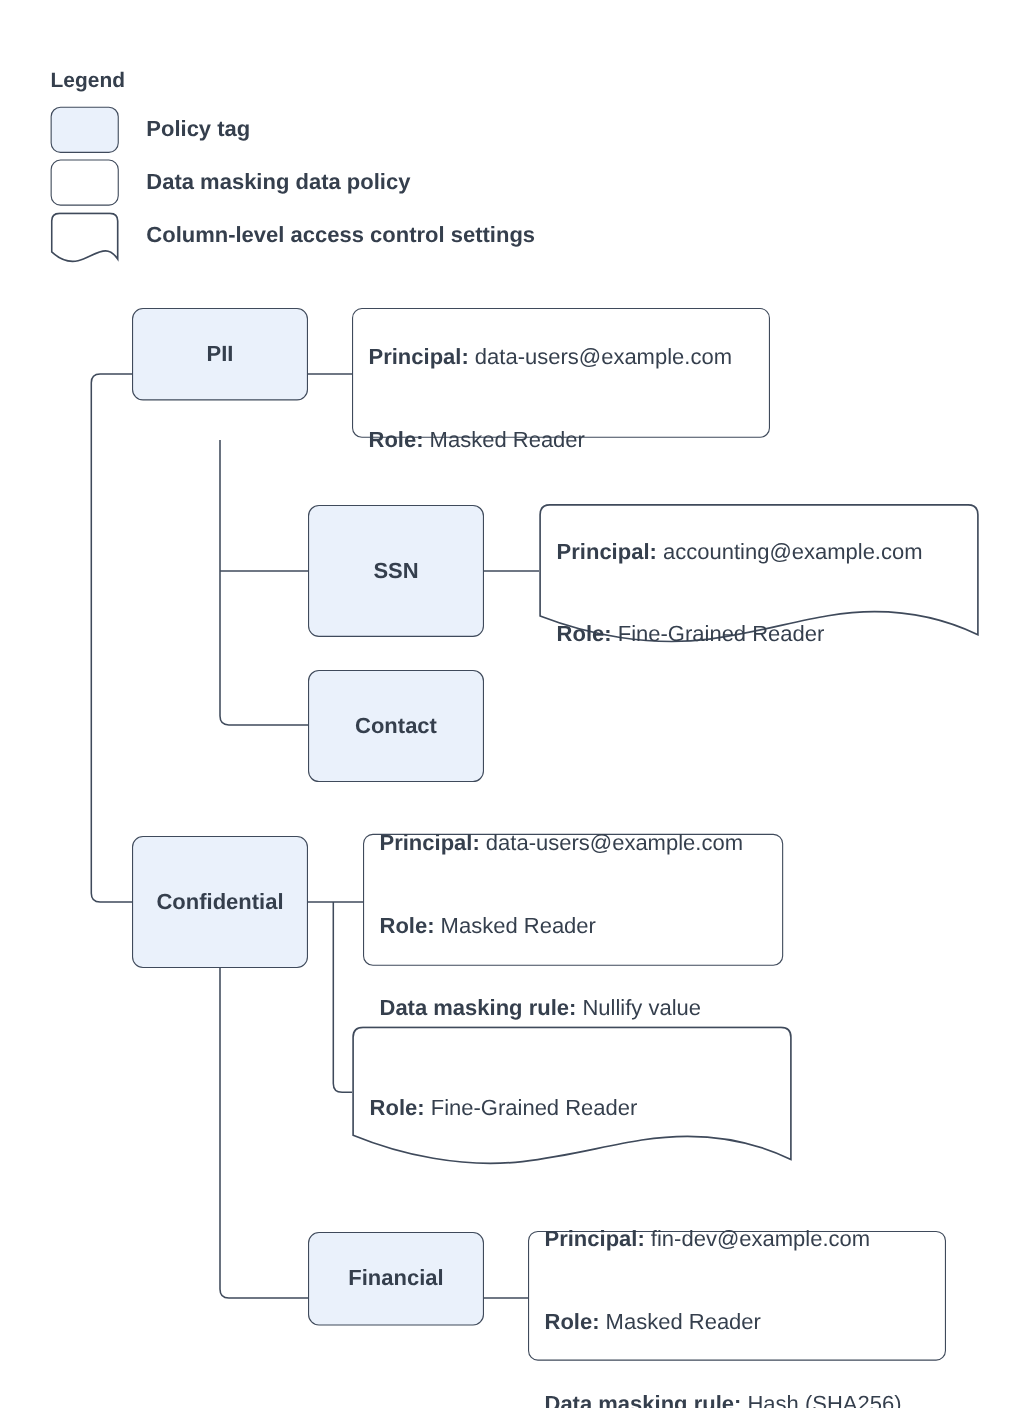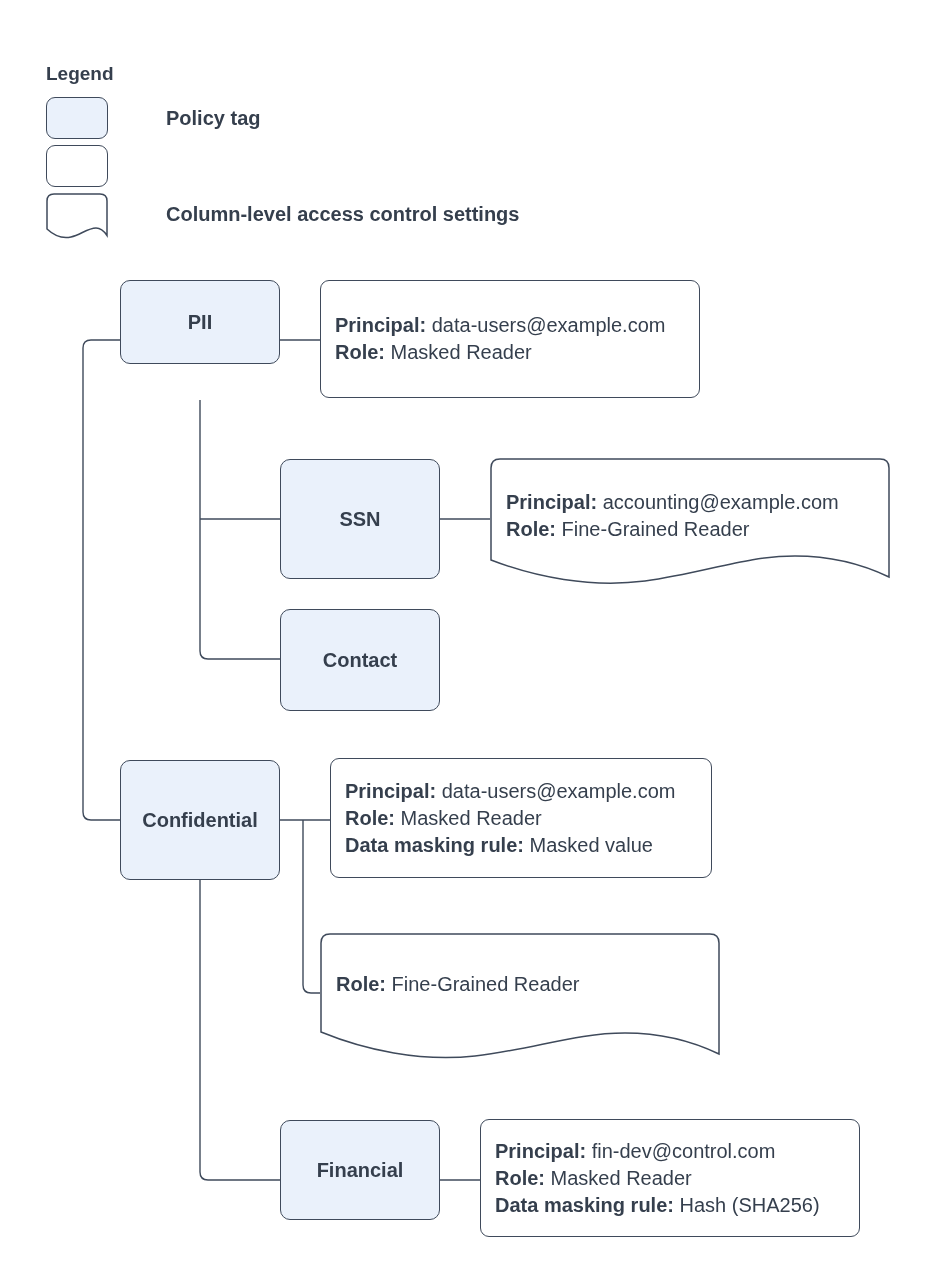--- a/index.html
+++ b/index.html
@@ -13,40 +13,40 @@
     font-size:19px; font-weight:bold; line-height:24px;
   }
   .swatch-rect {
     position:absolute; left:46px; width:62px; height:42px;
     border:1.5px solid #3f4a5b; border-radius:9px; box-sizing:border-box;
   }
   .swatch-blue { background:#eaf1fb; }
   .swatch-white { background:#ffffff; }
   .swatch-doc { position:absolute; left:46px; }
   .legend-label {
-    position:absolute; left:133px; font-size:20px; font-weight:bold; line-height:24px;margin-left:33px;
+    position:absolute; left:133px; font-size:20px; font-weight:bold; line-height:24px;
   }
   
   .edges { position:absolute; left:0; top:0; }
   .edges path { stroke:#3f4a5b; stroke-width:1.4; fill:none; }
   
   .tag {
     position:absolute; background:#eaf1fb; border:1.5px solid #3f4a5b;
     border-radius:10px; box-sizing:border-box;
     display:flex; align-items:center; justify-content:center;
     font-size:20px; font-weight:bold;
   }
   
   .pbox {
     position:absolute; background:#ffffff; border:1.5px solid #3f4a5b;
     border-radius:9px; box-sizing:border-box;
     display:flex; flex-direction:column; justify-content:center;
     padding:0 8px 0 14px; font-size:20px; line-height:27px;
   }
-  .pline { white-space:nowrap; }
+  .pline { white-space:nowrap;margin-top:48px; }
   .fl { font-weight:bold; }
   
   .docwrap { position:absolute; }
   .docwrap svg { position:absolute; left:0; top:0; }
   .docwrap svg path { fill:#ffffff; stroke:#3f4a5b; stroke-width:1.5; }
   .doctext {
     position:absolute; left:0; top:0; width:398px; box-sizing:border-box;
     padding-left:16px; display:flex; flex-direction:column; justify-content:center;
     font-size:20px; line-height:27px;
   }
@@ -55,20 +55,21 @@
 <body>
 
 <div class="canvas">
 
   <div class="legend-title">Legend</div>
 
   <div class="swatch-rect swatch-blue" style="top:97px"></div>
   <div class="legend-label" style="top:106px">Policy tag</div>
 
   <div class="swatch-rect swatch-white" style="top:145px"></div>
+  <div class="legend-label" style="top:154px">Data masking data policy</div>
 
   <div class="swatch-doc" style="top:193px">
     <svg width="64" height="50" viewBox="0 0 64 50">
       <path d="M 1,36 C 8,42.5 16,46 25,44 C 34,42 42,35 50,35 C 54,35 58,38 61,42.5 L 61,8 Q 61,1 54,1 L 8,1 Q 1,1 1,8 Z" fill="#ffffff" stroke="#3f4a5b" stroke-width="1.5"></path>
     </svg>
   </div>
   <div class="legend-label" style="top:202px">Column-level access control settings</div>
 
   <svg class="edges" width="930" height="1280" viewBox="0 0 930 1280">
     <path d="M280,340 H320"></path>
@@ -91,21 +92,21 @@
   </div>
 
   <div class="tag" style="left:280px; top:609px; width:160px; height:102px">
     <span>Contact</span>
   </div>
 
   <div class="tag" style="left:120px; top:760px; width:160px; height:120px">
     <span>Confidential</span>
   </div>
 
-  <div class="tag" style="left:280px; top:1120px; width:160px; height:100px">
+  <div class="tag" style="left:280px; top:1120px; width:160px; height:85px">
     <span>Financial</span>
   </div>
 
   <div class="pbox" style="left:320px; top:280px; width:380px; height:118px">
     <div class="pline">
       <span class="fl">Principal:</span>
       <span>data-users@example.com</span>
     </div>
     <div class="pline">
       <span class="fl">Role:</span>
@@ -117,28 +118,28 @@
     <div class="pline">
       <span class="fl">Principal:</span>
       <span>data-users@example.com</span>
     </div>
     <div class="pline">
       <span class="fl">Role:</span>
       <span>Masked Reader</span>
     </div>
     <div class="pline">
       <span class="fl">Data masking rule:</span>
-      <span>Masked value</span>
+      <span>Nullify value</span>
     </div>
   </div>
 
   <div class="pbox" style="left:480px; top:1119px; width:380px; height:118px">
     <div class="pline">
       <span class="fl">Principal:</span>
-      <span>fin-dev@control.com</span>
+      <span>fin-dev@example.com</span>
     </div>
     <div class="pline">
       <span class="fl">Role:</span>
       <span>Masked Reader</span>
     </div>
     <div class="pline">
       <span class="fl">Data masking rule:</span>
       <span>Hash (SHA256)</span>
     </div>
   </div>

